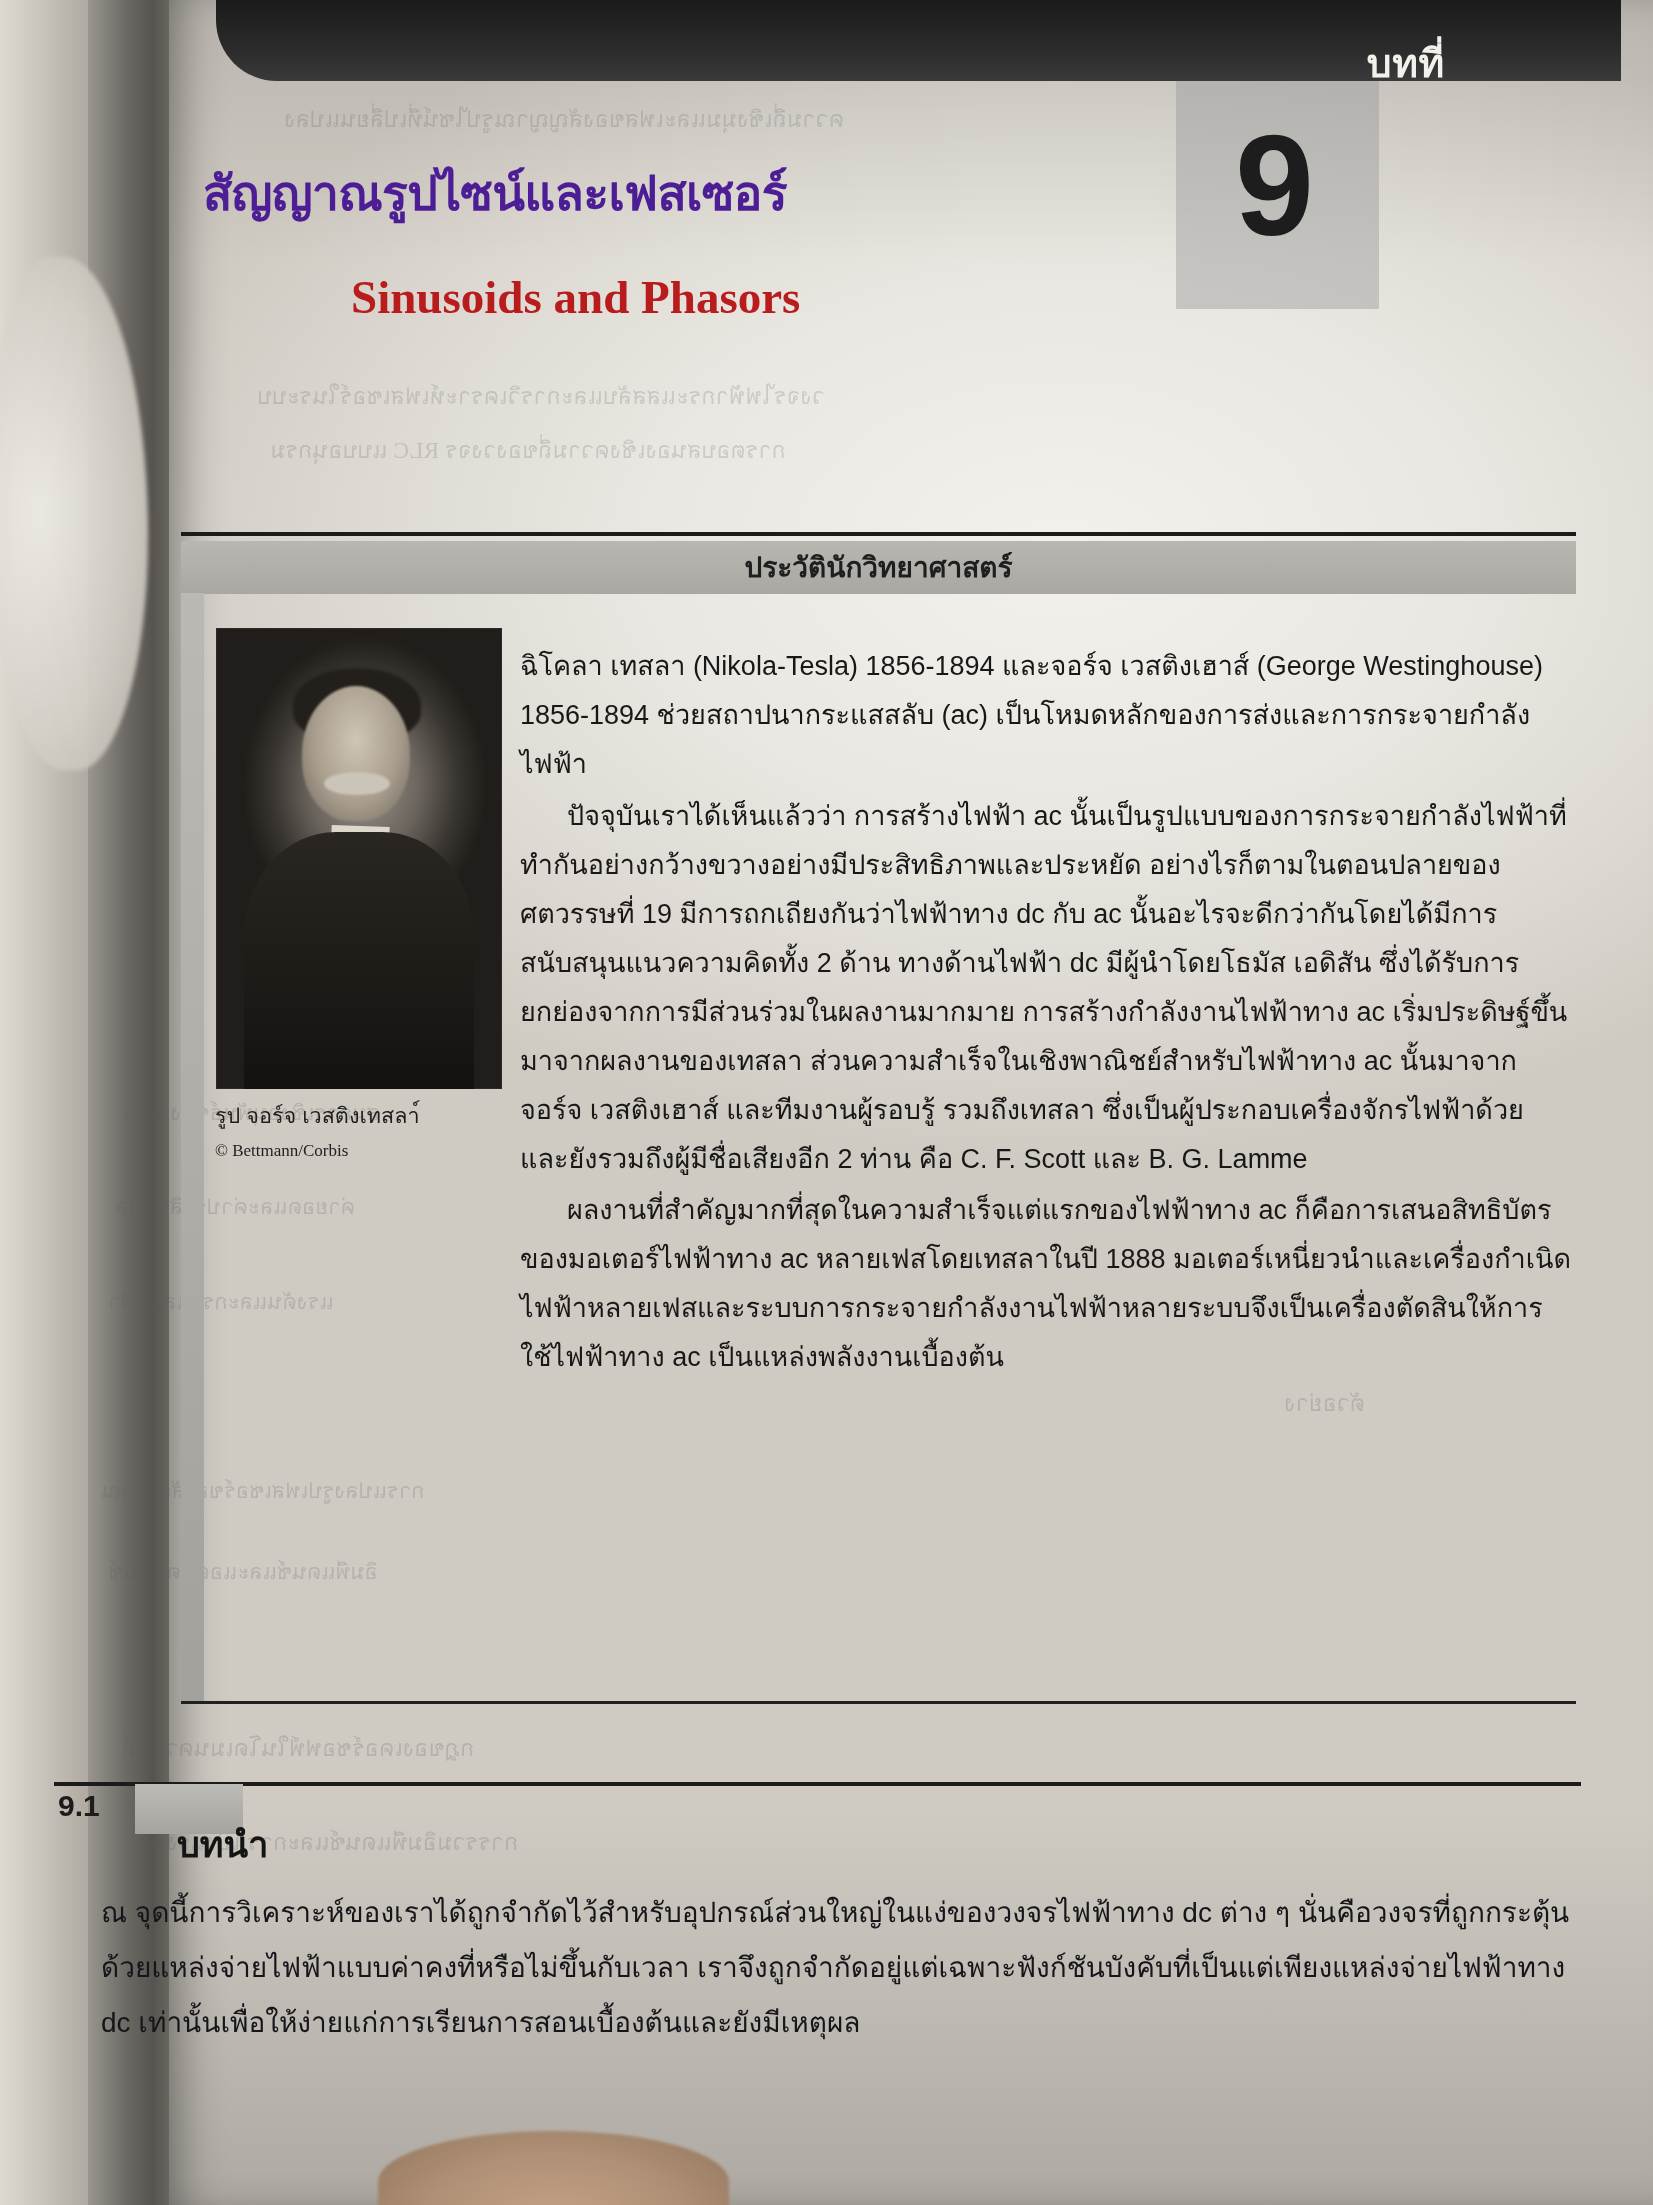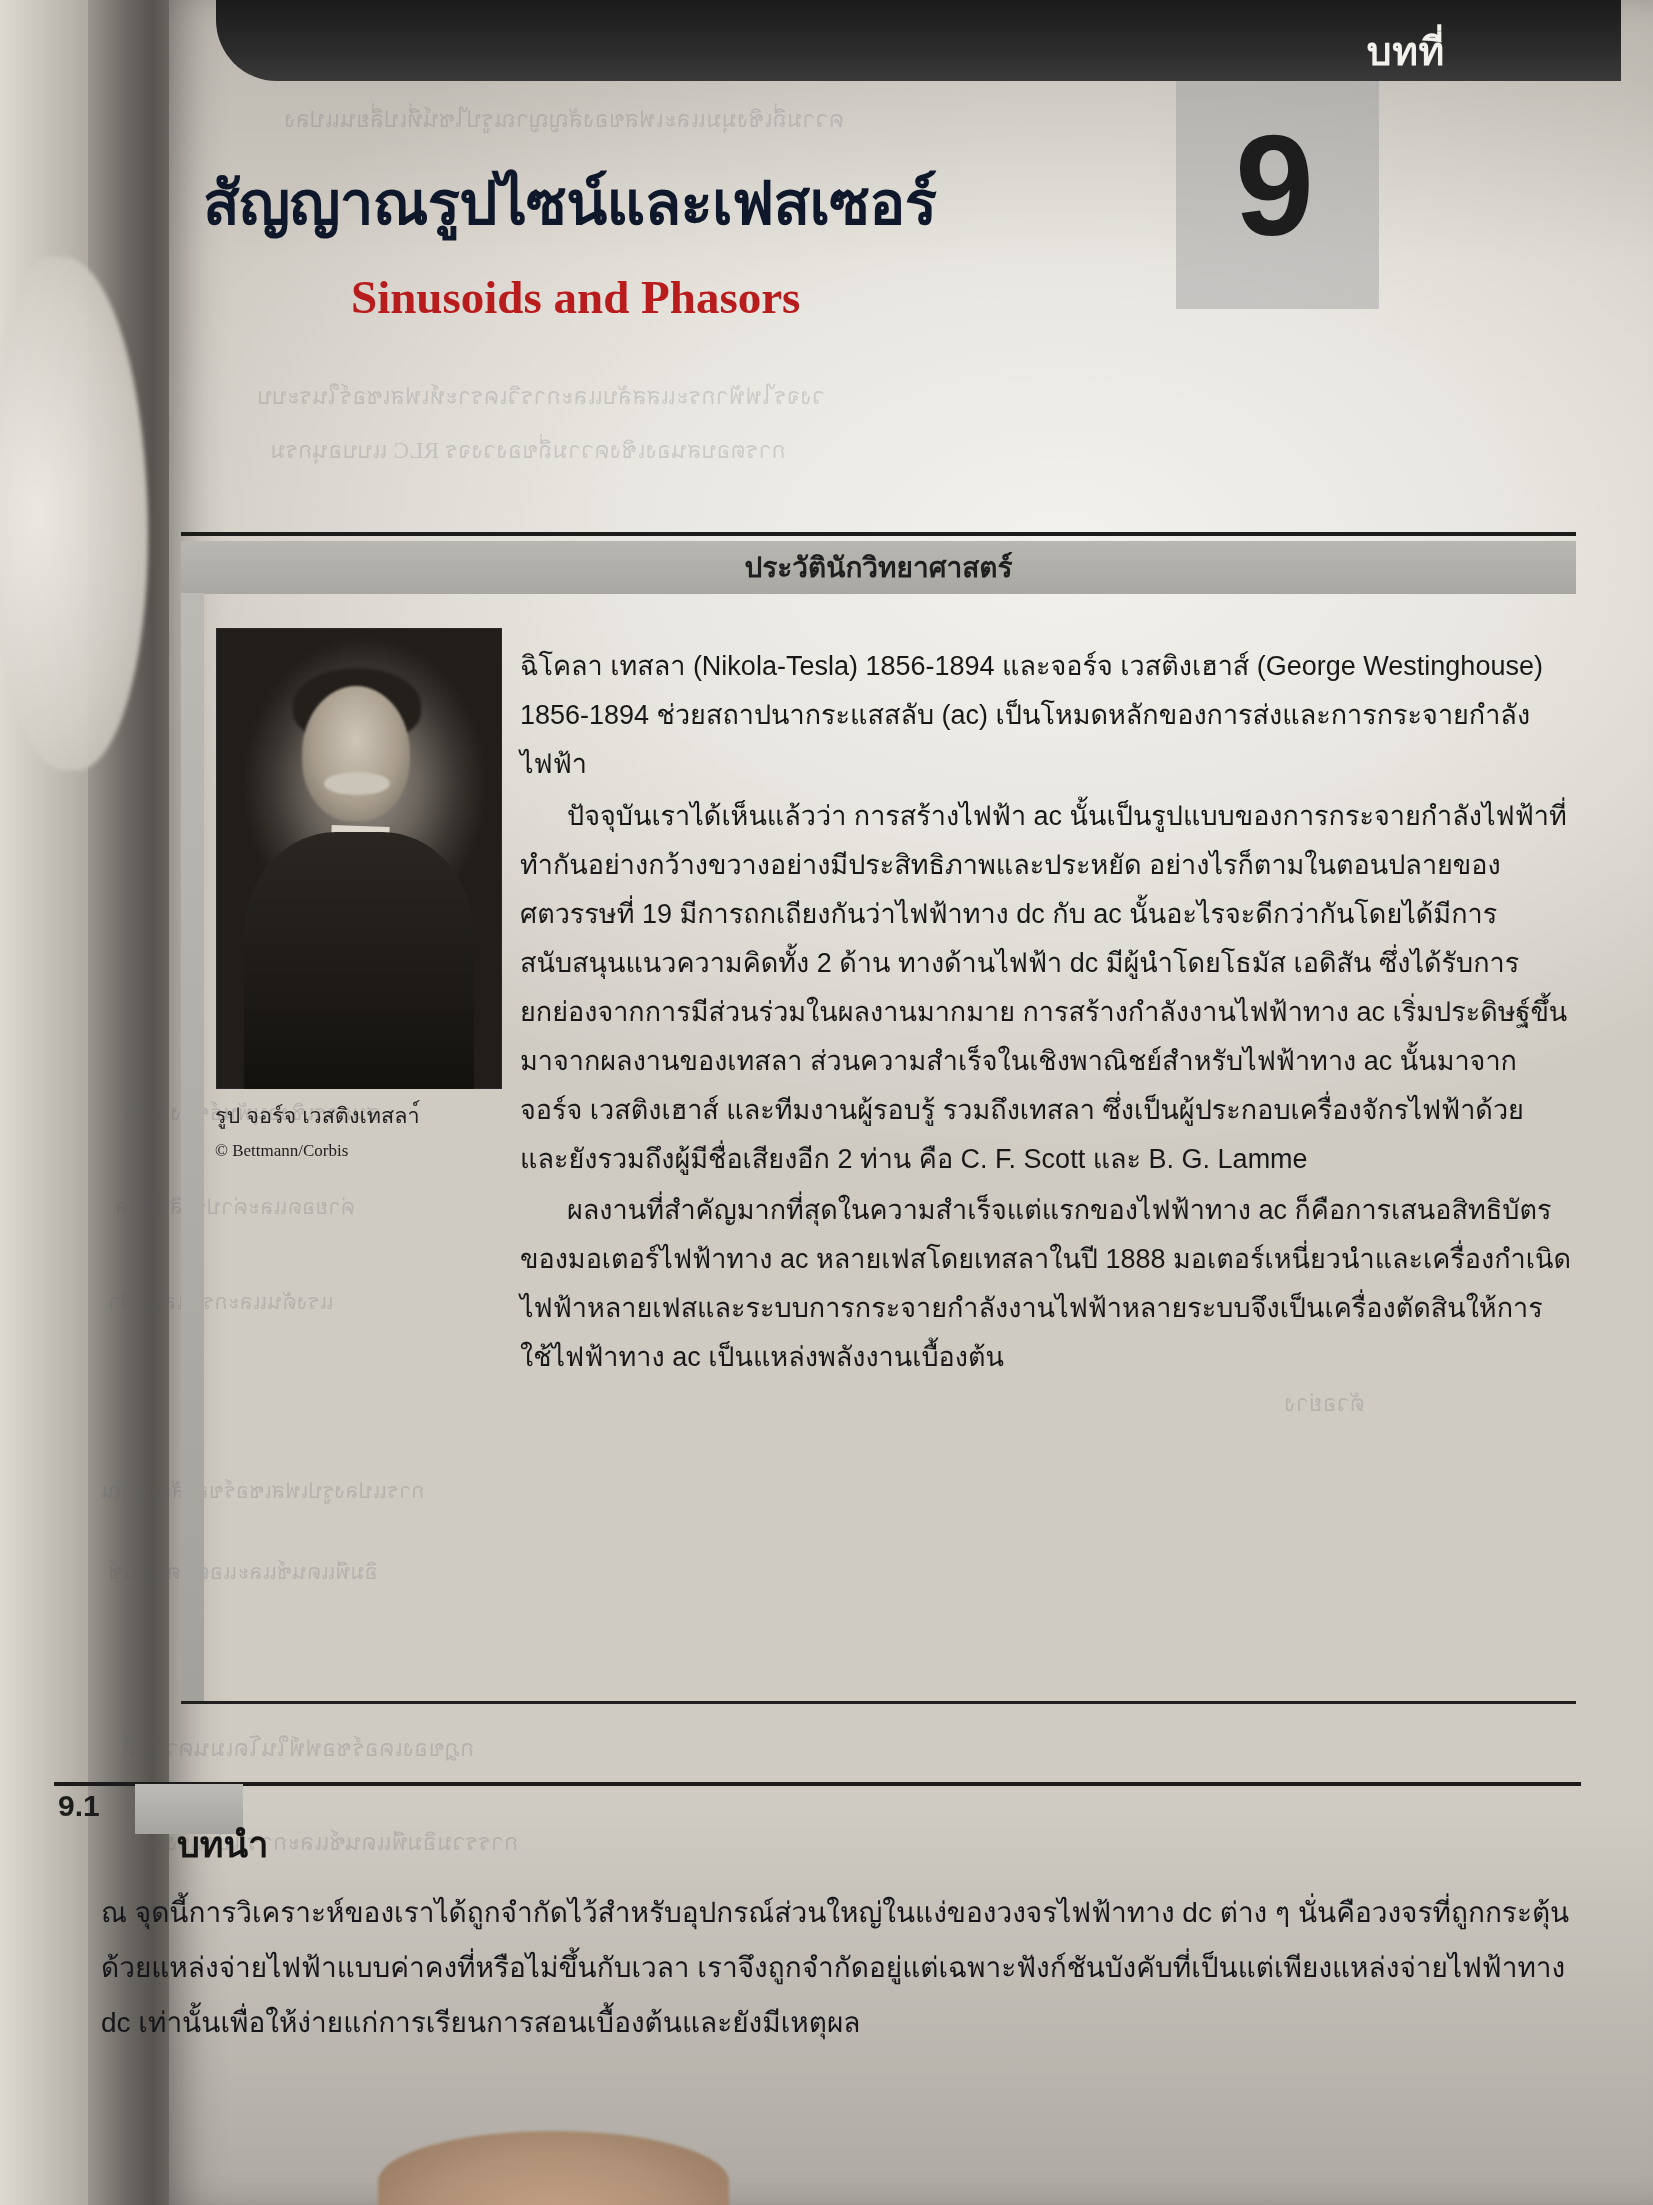--- a/index.html
+++ b/index.html
@@ -90,21 +90,21 @@
     left: 216px;
     top: 0px;
     width: 1405px;
     height: 81px;
     background: linear-gradient(180deg, #1b1b1b 0%, #2b2b2b 60%, #3a3a3a 100%);
     border-radius: 0 0 0 61px;
   }
   .chapter-word {
     position: absolute;
     right: 176px;
-    top: 20px;
+    top: 32px;
     color: #f3f1ec;
     font-size: 39px;
     font-weight: bold;
     font-family: "Liberation Sans", sans-serif;
     letter-spacing: 0.7px;
   }
   .chapter-num-box {
     position: absolute;
     left: 1176px;
     top: 12px;
@@ -119,23 +119,23 @@
     font-size: 142px;
     line-height: 142px;
     font-weight: bold;
     color: #1d1d1d;
     font-family: "Liberation Sans", sans-serif;
   }
   .title-th {
     position: absolute;
     left: 203px;
     top: 155px;
-    font-size: 60px;
-    font-weight: bold;
-    color: #0f172a;
+    font-size: 48px;
+    font-weight: bold;
+    color: #4c1d95;
     font-family: "Liberation Sans", sans-serif;
     letter-spacing: -0.7px;
   }
   .title-en {
     position: absolute;
     left: 351px;
     top: 270px;
     font-size: 47px;
     font-weight: bold;
     color: #b91c1c;

